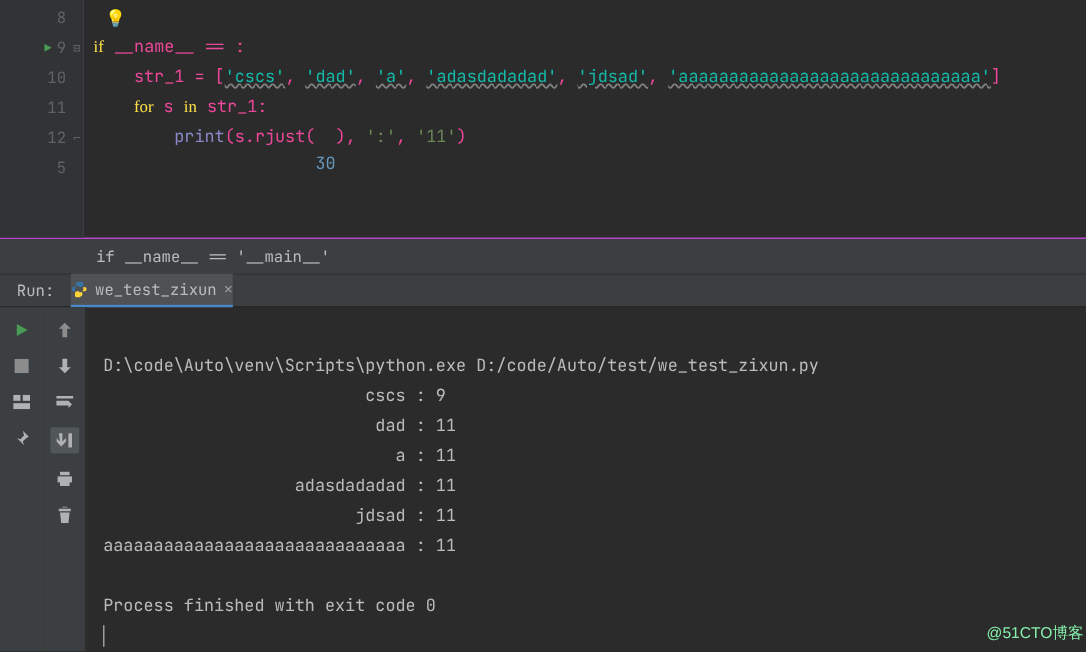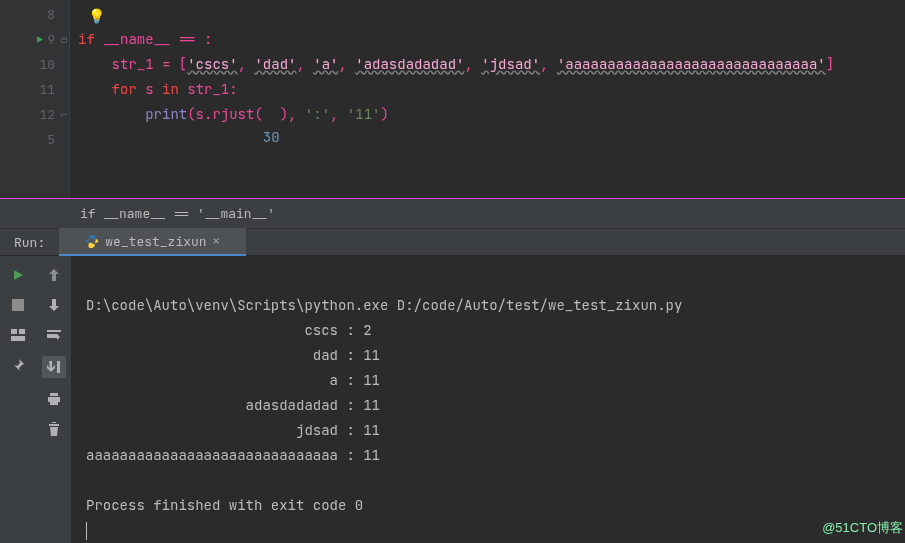--- a/index.html
+++ b/index.html
@@ -62,23 +62,23 @@
   align-items: center;
   white-space: pre;
   line-height: 25px;
 }
 .bulb {
   position: absolute;
   top: 4px;
   left: 88px;
   font-size: 14px;
 }
-.kw { color: #ef4444; }
+.kw { color: #fde047; font-family: Liberation Serif, serif; }
 .str { color: #6a8759; }
-.str-u { color: #f9a8d4; text-decoration: underline wavy #808080; }
+.str-u { color: #14b8a6; text-decoration: underline wavy #808080; }
 .num { color: #6897bb; margin-top: 46px; }
 .builtin { color: #8888c6; }
 .plain { color: #ec4899; }
 
 .breadcrumb {
   height: 30px;
   background: #3c3f41;
   color: #bbbbbb;
   display: flex;
   align-items: center;
@@ -96,21 +96,21 @@
 }
 .run-label {
   color: #bbbbbb;
   padding: 0 14px;
   font-size: 13px;
 }
 .run-tab {
   height: 28px;
   display: flex;
   align-items: center;
-  padding: 0 26px;
+  padding: 0 0;
   background: #4e5254;
   border-bottom: 2px solid #4a88c7;
   gap: 6px;
 }
 .py-icon {
   width: 14px;
   height: 14px;
 }
 .tab-name { color: #bbbbbb; font-size: 13px; }
 .tab-close { color: #a0a0a0; font-size: 12px; cursor: pointer; }
@@ -285,21 +285,21 @@
         </svg>
       </div>
     <div class="tool-icon">
         <svg width="12" height="14" viewBox="0 0 12 14">
           <path fill="#afb1b3" d="M1 2h10v2H1zM2 5h8l-1 9H3zM4 0h4v1H4z"></path>
         </svg>
       </div>
   </div>
   <div class="console">
 <span>D:\code\Auto\venv\Scripts\python.exe D:/code/Auto/test/we_test_zixun.py</span>
-<span>                          cscs : 2</span>
+<span>                          cscs : 9</span>
 <span>                           dad : 11</span>
 <span>                             a : 11</span>
 <span>                   adasdadadad : 11</span>
 <span>                         jdsad : 11</span>
 <span>aaaaaaaaaaaaaaaaaaaaaaaaaaaaaa : 11</span>
 
 <span>Process finished with exit code 0</span>
 <span class="cursor"></span>
   </div>
 </div>

